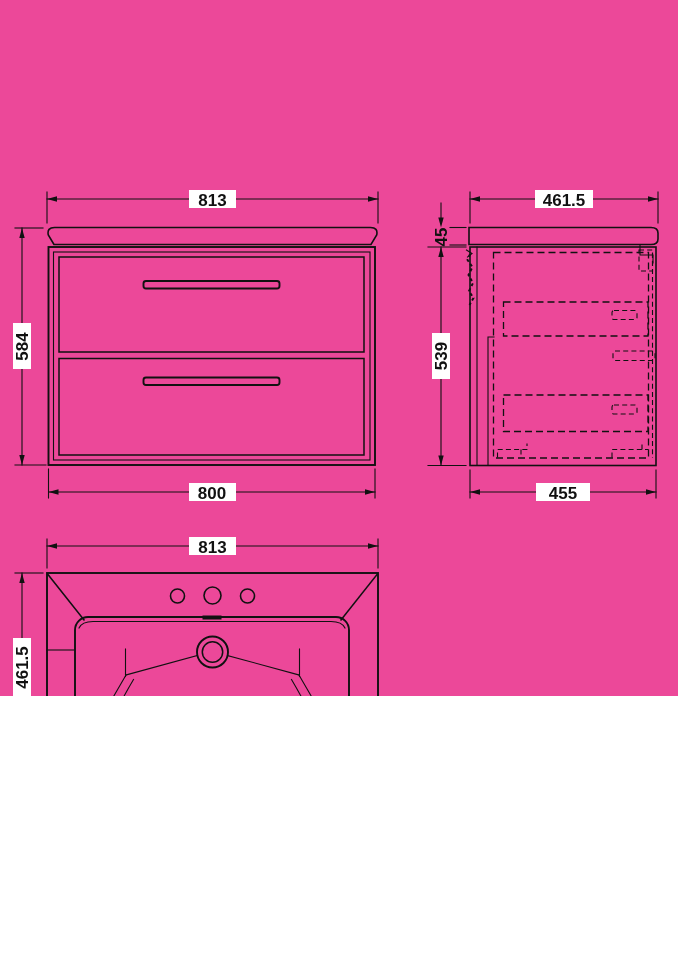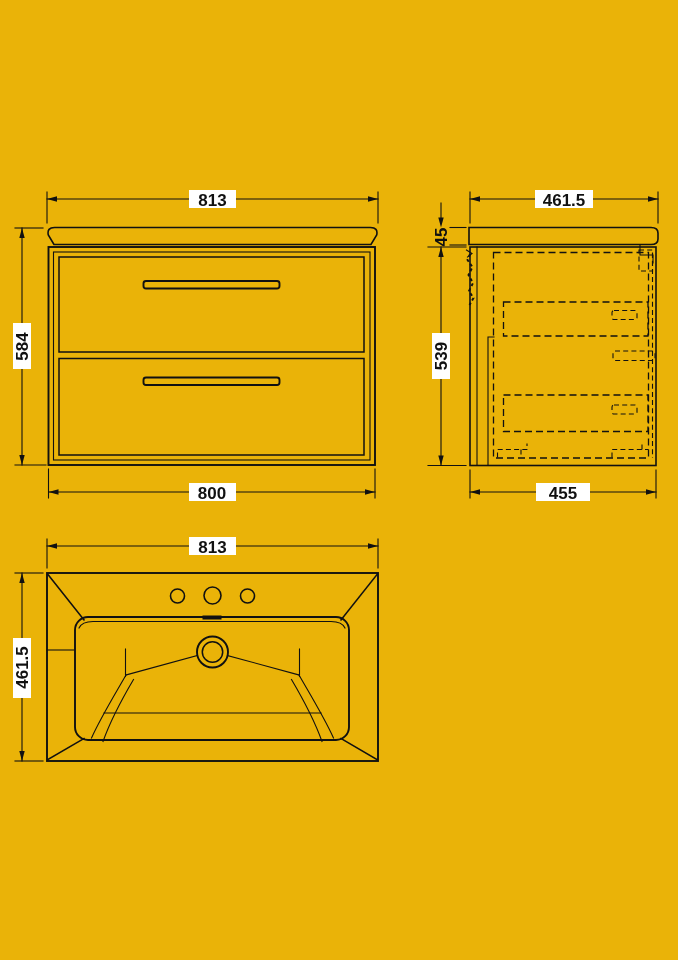--- a/index.html
+++ b/index.html
@@ -1,16 +1,16 @@
 <!DOCTYPE html>
 <html><head>
 <meta charset="utf-8">
 <style>
   html,body{margin:0;padding:0;background:#ffffff;}
-  #canvas{position:relative;width:678px;height:960px;background:#eab308;overflow:hidden;}
+  #canvas{position:relative;width:678px;height:696px;background:#ec4899;overflow:hidden;}
   svg{position:absolute;left:0;top:0;}
   .ln{stroke:#111111;fill:none;stroke-width:1.5;stroke-linecap:square;}
   .thick{stroke-width:1.9;}
   .med{stroke-width:1.6;}
   .thin{stroke-width:1.1;}
   .dimln{stroke:#111111;fill:none;stroke-width:1.1;stroke-linecap:square;}
   .dash{stroke:#111111;fill:none;stroke-width:1.3;stroke-dasharray:7 4;stroke-linecap:butt;}
   .dashthin{stroke:#111111;fill:none;stroke-width:1.1;stroke-dasharray:5 3.2;stroke-linecap:butt;}
   .arr{fill:#111111;stroke:none;}
   .mask{fill:#ffffff;stroke:none;}

